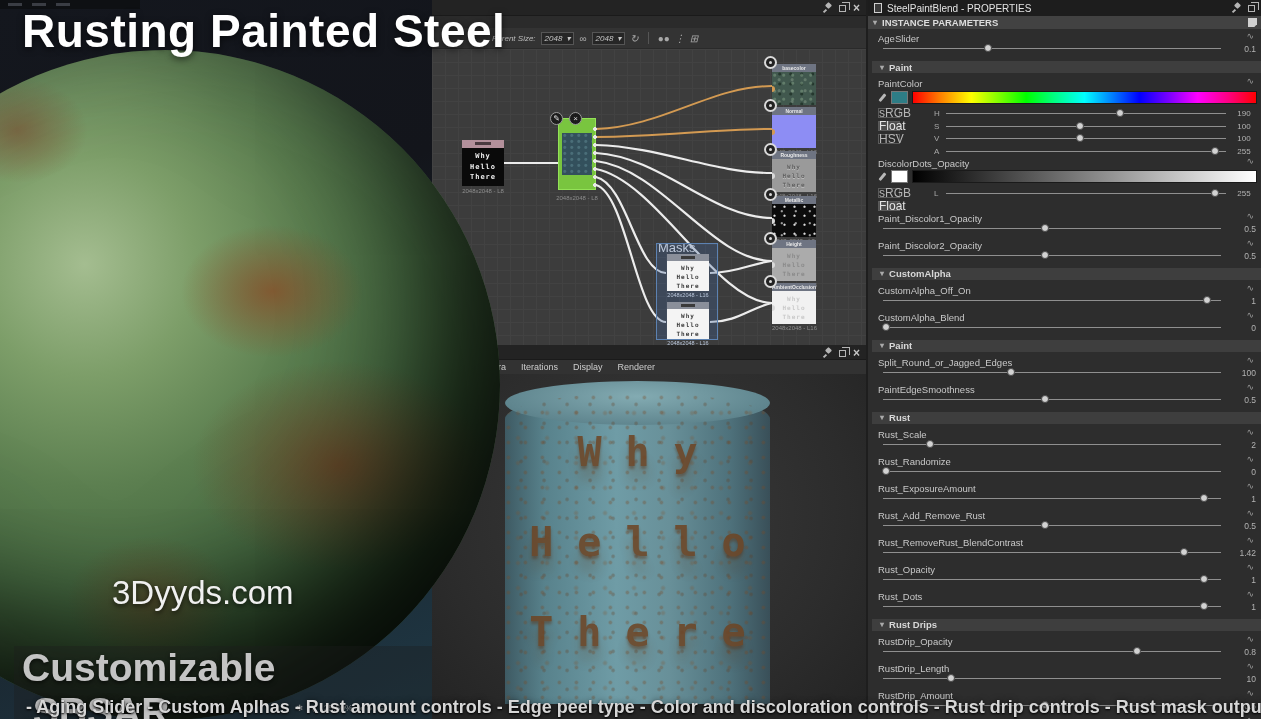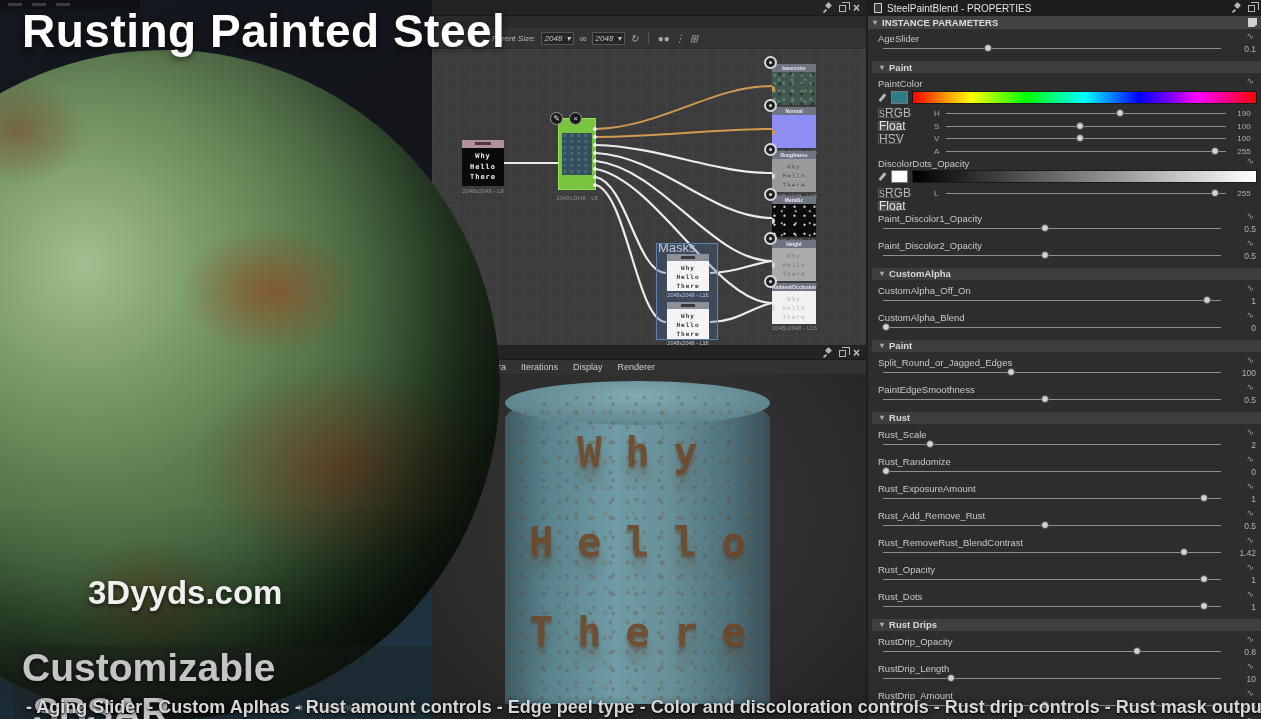--- a/index.html
+++ b/index.html
@@ -164,21 +164,21 @@
   .sphere { position:absolute; left:-170px; top:50px; width:670px; height:670px; border-radius:50%;
       background:
         radial-gradient(ellipse 130px 95px at 66% 36%, rgba(133,82,44,.85) 0%, rgba(133,82,44,0) 70%),
         radial-gradient(ellipse 210px 150px at 76% 62%, rgba(110,66,36,.8) 0%, transparent 70%),
         radial-gradient(ellipse 100px 75px at 28% 12%, rgba(120,70,40,.6) 0%, transparent 70%),
         radial-gradient(ellipse 120px 90px at 48% 82%, rgba(100,60,30,.5) 0%, transparent 70%),
         radial-gradient(circle at 38% 32%, #a4bd90 0%, #7d9e69 18%, #5c7f50 36%, #476b42 52%, #32512f 68%, #1c331e 85%, #0e1b11 100%);
       box-shadow: inset -50px -70px 140px rgba(0,0,0,.85), inset 25px 25px 90px rgba(255,255,255,.07); }
   .promo-title { position:absolute; left:22px; top:4px; width:520px; color:#fff; font-size:46px; font-weight:bold;
                  letter-spacing:0.5px; white-space:nowrap; text-shadow:0 2px 7px rgba(0,0,0,.65); }
-  .promo-watermark { position:absolute; left:88px; top:574px; color:#f0f0f0; font-size:33px; font-weight:bold;
+  .promo-watermark { position:absolute; left:112px; top:574px; color:#f0f0f0; font-size:33px; font-weight:normal;
                      text-shadow:0 2px 5px rgba(0,0,0,.7); }
   .promo-subtitle { position:absolute; left:14px; top:646px; color:#c4c4c4; font-size:39px; font-weight:bold;
                     padding:0 8px; background:rgba(30,30,30,.35); text-shadow:0 2px 4px rgba(0,0,0,.6); }
 
   
   .features { position:absolute; left:0; bottom:1px; width:1261px; z-index:9; padding-left:26px;
               font-size:18px; font-weight:bold; color:#d6d6d6; white-space:nowrap;
               text-shadow:0 1px 2px #000, 0 0 6px rgba(0,0,0,.6); }
   .statusbar { position:absolute; left:432px; top:704px; width:434px; height:15px; background:#262626; }
   .zoomcluster { position:absolute; left:296px; top:703px; z-index:7; display:flex; gap:7px; align-items:center;

